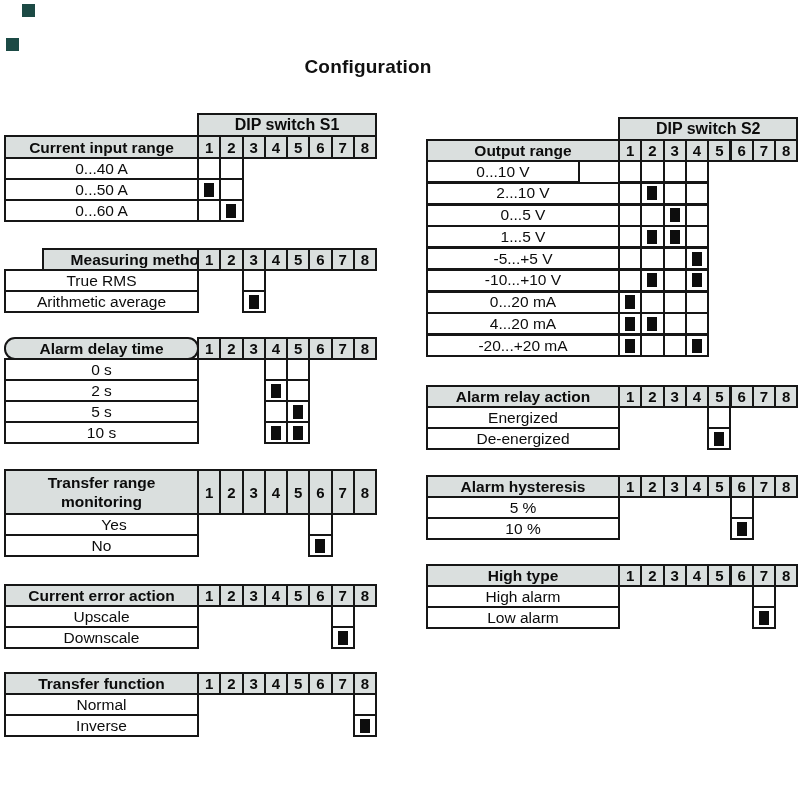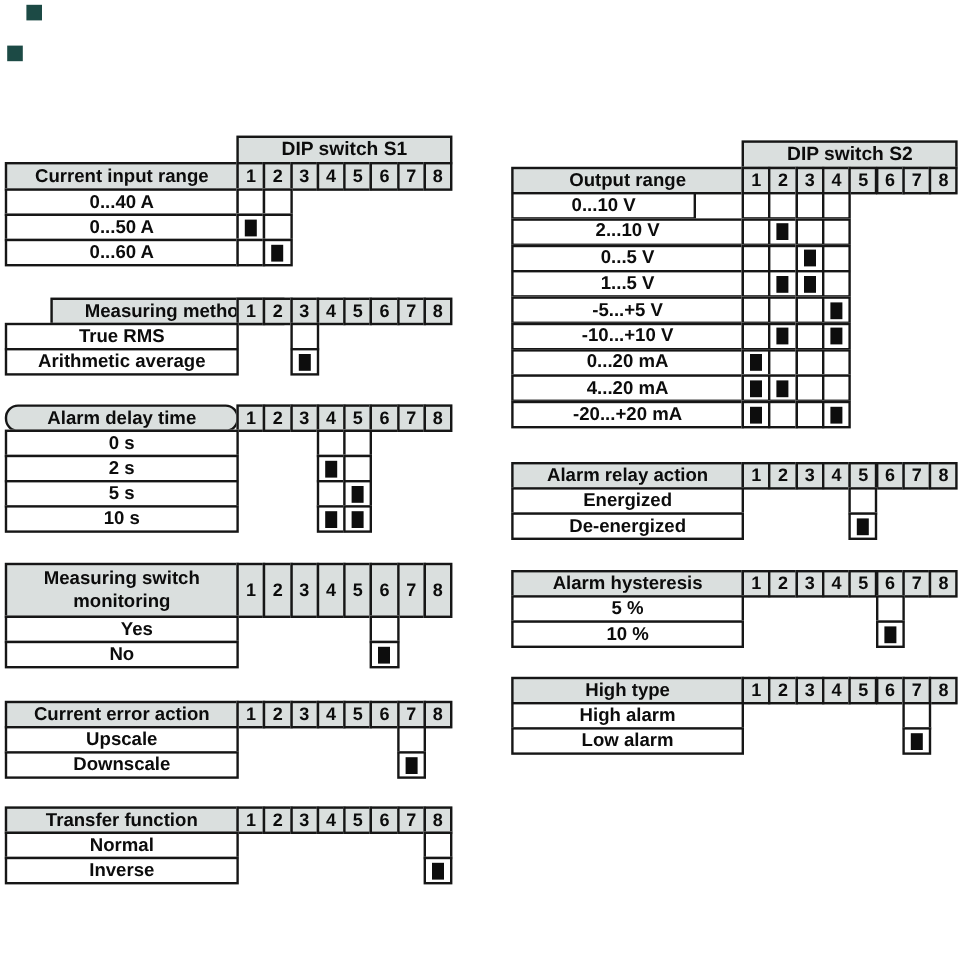--- a/index.html
+++ b/index.html
@@ -46,21 +46,21 @@
     font-size: 15.5px;
     text-align: center;
     line-height: 19px;
     padding: 0 2px;
   }
   .num {
     font-weight: bold;
     font-size: 15px;
   }
   .lbl {
-    font-weight: bold;
+    font-weight: normal;
     font-size: 15.5px;
     white-space: nowrap;
     text-align: right;
   }
   .cell { background: #ffffff; }
   .mark {
     width: 10px;
     height: 14px;
     background: #0d0d0d;
   }
@@ -69,20 +69,21 @@
     width: 13px;
     height: 13px;
   }
 </style>
 </head>
 <body>
 
 <div class="page">
   <div class="artifact" style="left: 22px; top: 4px; background: rgb(28, 74, 69);"></div>
   <div class="artifact" style="left: 6px; top: 38px; background: rgb(28, 74, 69);"></div>
+  <div class="title">Configuration</div>
   <div id="tables">
       <div class="box banner hdrbg" style="left: 197px; top: 113px; width: 180px; height: 24px;">DIP switch S1</div>
       <div class="box hdr hdrbg" style="left: 4px; top: 135px; width: 195px; height: 24px;">Current input range</div>
       <div class="box num hdrbg" style="left: 197px; top: 135px; width: 24.25px; height: 24px;">1</div>
       <div class="box num hdrbg" style="left: 219.25px; top: 135px; width: 24.25px; height: 24px;">2</div>
       <div class="box num hdrbg" style="left: 241.5px; top: 135px; width: 24.25px; height: 24px;">3</div>
       <div class="box num hdrbg" style="left: 263.75px; top: 135px; width: 24.25px; height: 24px;">4</div>
       <div class="box num hdrbg" style="left: 286px; top: 135px; width: 24.25px; height: 24px;">5</div>
       <div class="box num hdrbg" style="left: 308.25px; top: 135px; width: 24.25px; height: 24px;">6</div>
       <div class="box num hdrbg" style="left: 330.5px; top: 135px; width: 24.25px; height: 24px;">7</div>
@@ -137,21 +138,21 @@
       <div class="box cell" style="left: 286px; top: 400px; width: 24.25px; height: 23px;">
         <div class="mark" style="background: rgb(13, 13, 13);"></div>
       </div>
       <div class="box lbl" style="left: 4px; top: 421px; width: 195px; height: 23px;">10 s</div>
       <div class="box cell" style="left: 263.75px; top: 421px; width: 24.25px; height: 23px;">
         <div class="mark" style="background: rgb(13, 13, 13);"></div>
       </div>
       <div class="box cell" style="left: 286px; top: 421px; width: 24.25px; height: 23px;">
         <div class="mark" style="background: rgb(13, 13, 13);"></div>
       </div>
-      <div class="box hdr hdrbg" style="left: 4px; top: 469px; width: 195px; height: 46px;">Measuring switch monitoring</div>
+      <div class="box hdr hdrbg" style="left: 4px; top: 469px; width: 195px; height: 46px;">Transfer range monitoring</div>
       <div class="box num hdrbg" style="left: 197px; top: 469px; width: 24.25px; height: 46px;">1</div>
       <div class="box num hdrbg" style="left: 219.25px; top: 469px; width: 24.25px; height: 46px;">2</div>
       <div class="box num hdrbg" style="left: 241.5px; top: 469px; width: 24.25px; height: 46px;">3</div>
       <div class="box num hdrbg" style="left: 263.75px; top: 469px; width: 24.25px; height: 46px;">4</div>
       <div class="box num hdrbg" style="left: 286px; top: 469px; width: 24.25px; height: 46px;">5</div>
       <div class="box num hdrbg" style="left: 308.25px; top: 469px; width: 24.25px; height: 46px;">6</div>
       <div class="box num hdrbg" style="left: 330.5px; top: 469px; width: 24.25px; height: 46px;">7</div>
       <div class="box num hdrbg" style="left: 352.75px; top: 469px; width: 24.25px; height: 46px;">8</div>
       <div class="box lbl" style="left: 4px; top: 513px; width: 195px; height: 23px; padding-left: 25px;">Yes</div>
       <div class="box cell" style="left: 308.25px; top: 513px; width: 24.25px; height: 23px;"></div>

